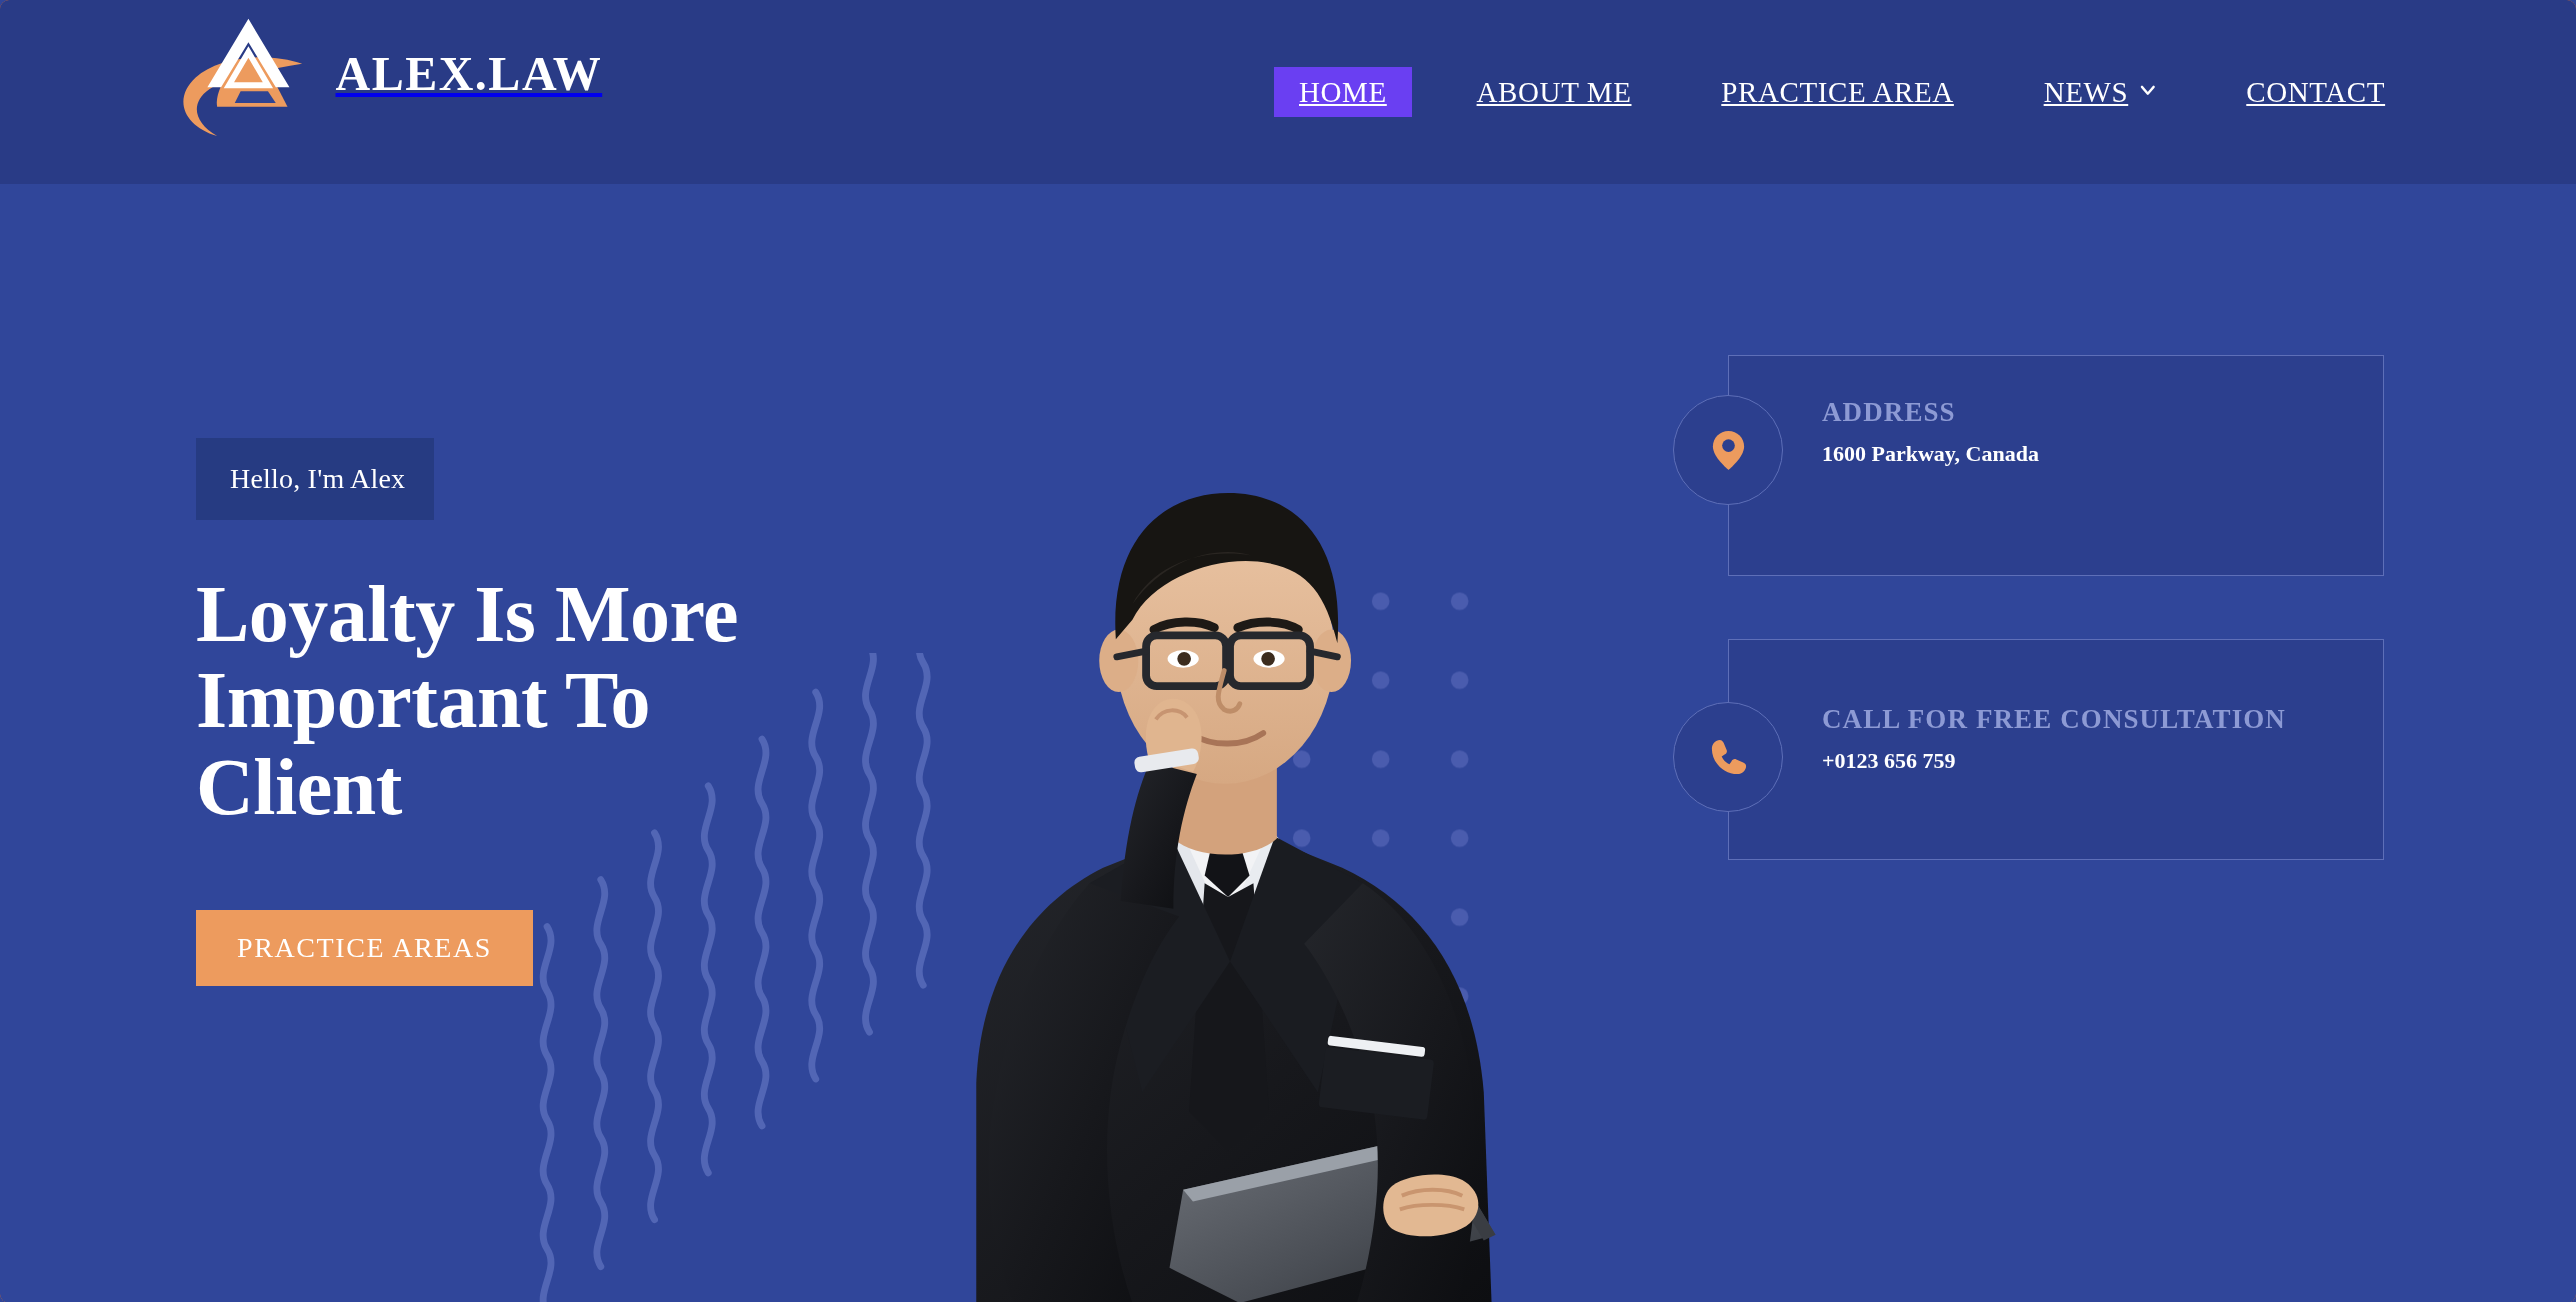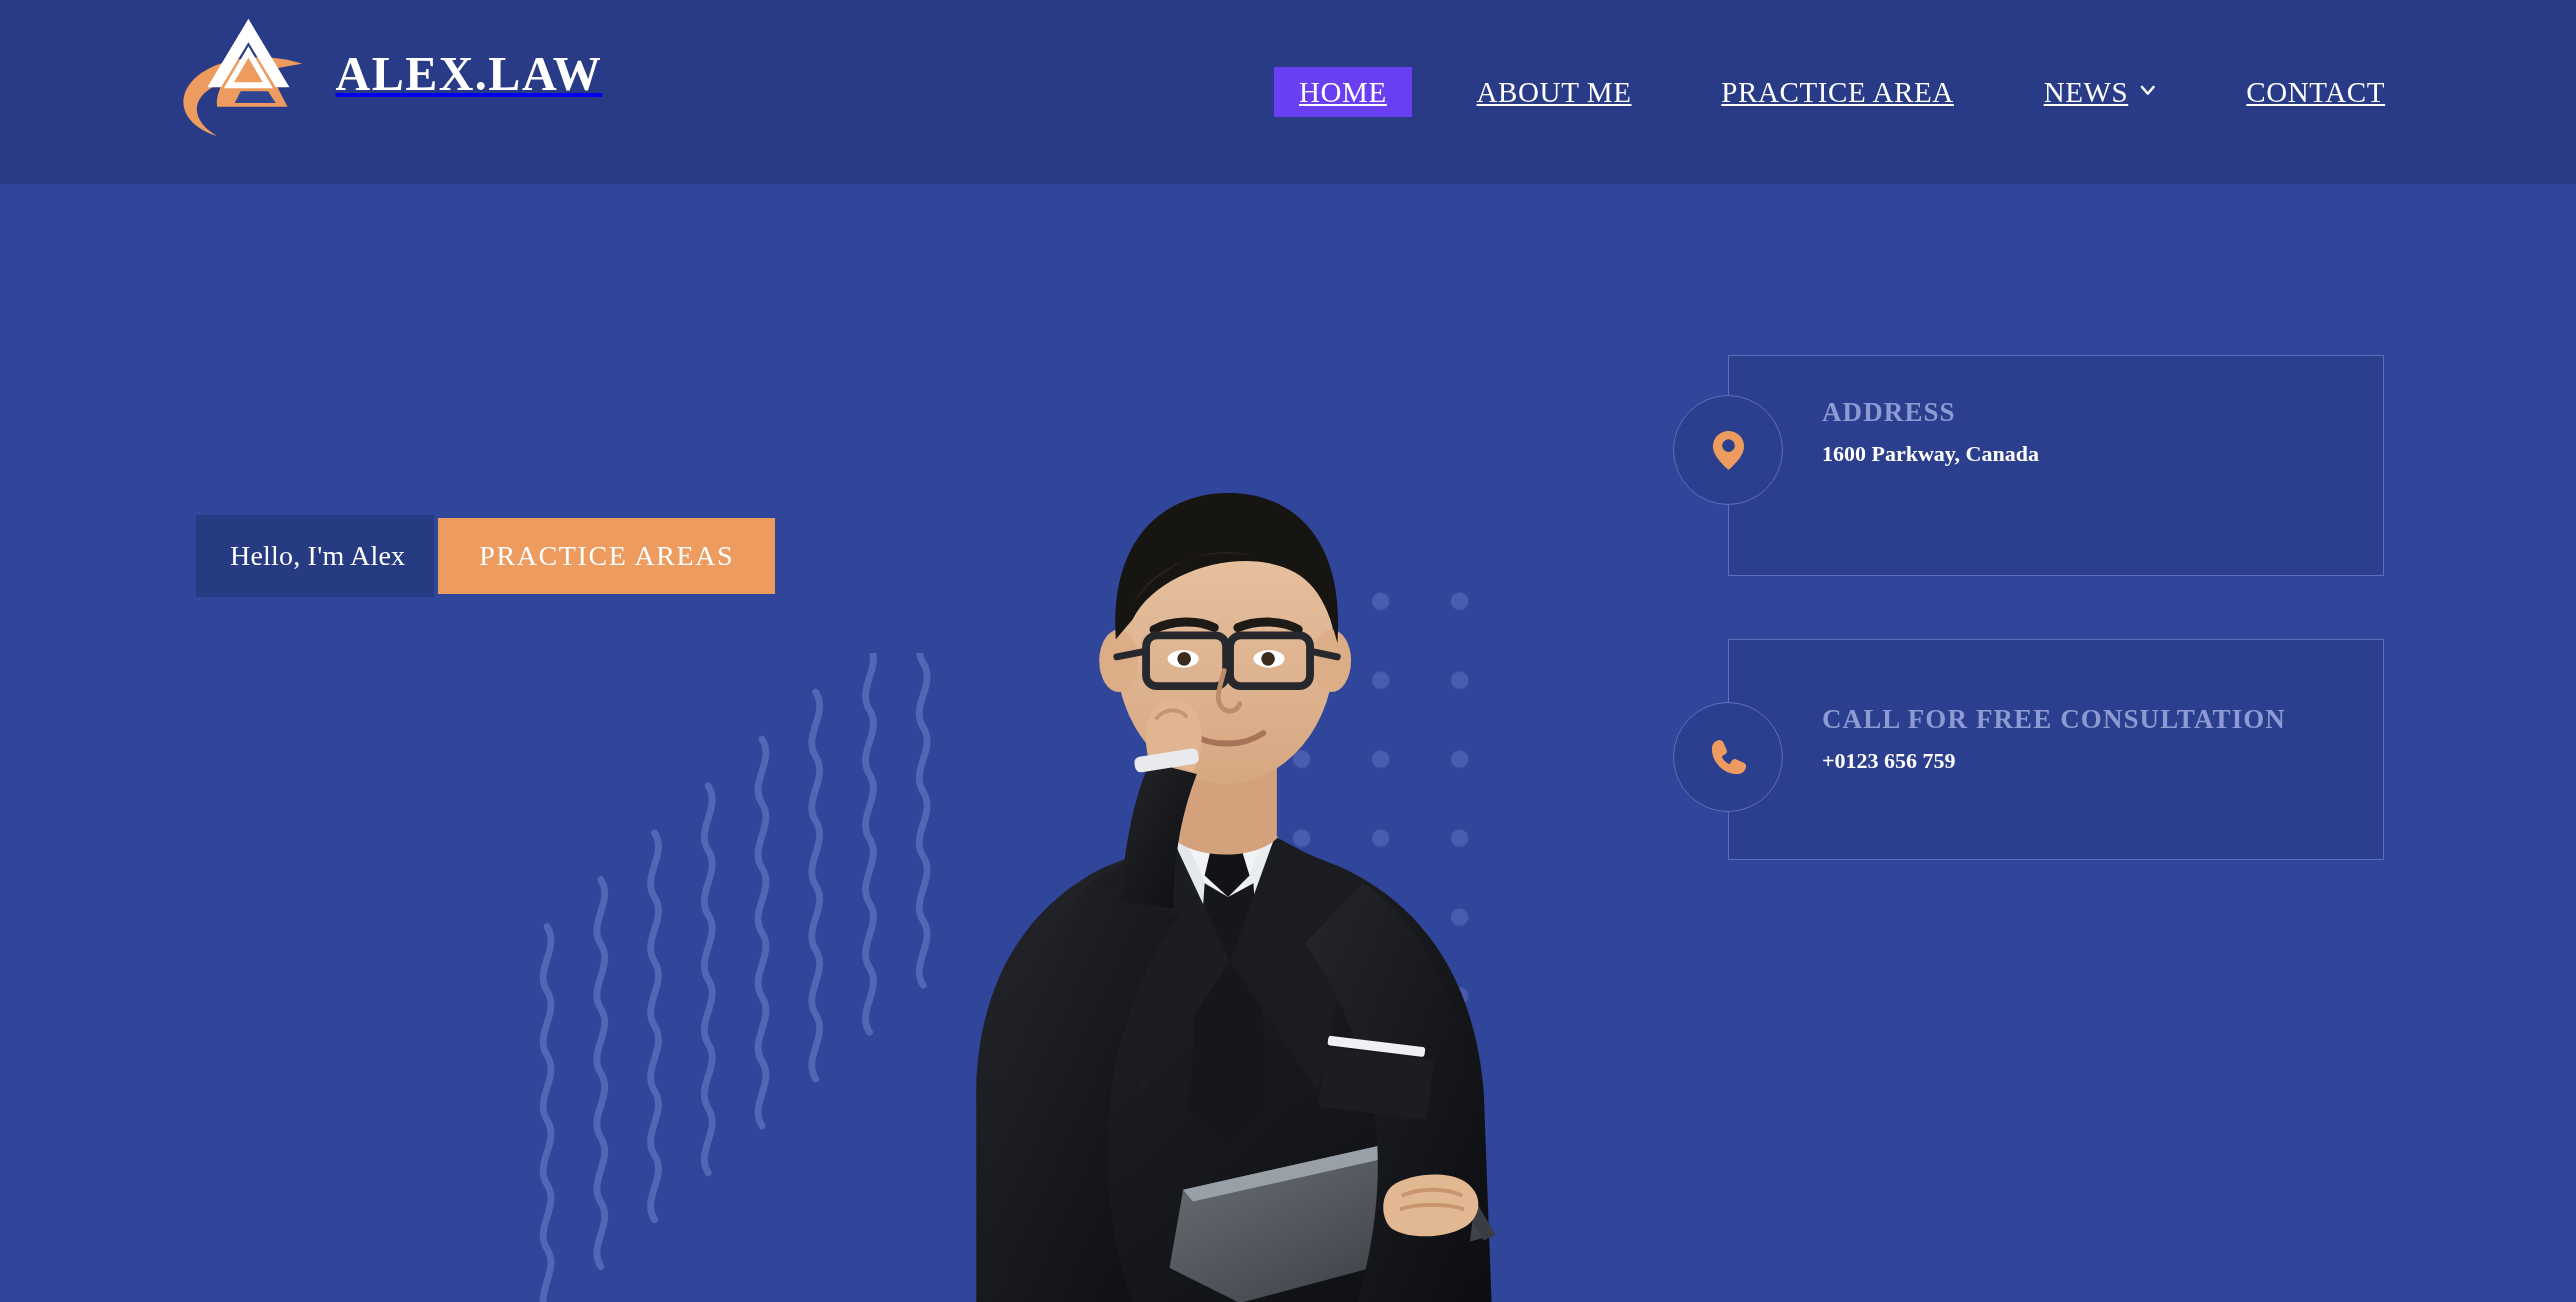--- a/index.html
+++ b/index.html
@@ -9,20 +9,21 @@
     overflow:hidden;
     background:#30469A;
     font-family:"Liberation Serif", serif;
   }
 
   #page {
     position:relative;
     width:2576px; height:1303px;
     overflow:hidden;
     background:#f97316;
+    border-radius:9px;
   }
 
   
   .header {
     position:absolute; left:0; top:0;
     width:2576px; height:184px;
     background:#293B86;
     z-index:40;
   }
   .brand {
@@ -291,20 +292,21 @@
           <use href="#wv" x="260" y="88"></use>
           <use href="#wv" x="315" y="40"></use>
           <use href="#wv" x="370" y="-8"></use>
           <use href="#wv" x="425" y="-56"></use>
         </g>
       </svg>
     </div>
 
     <div class="hero-copy">
       <div class="badge">Hello, I'm Alex</div>
+      <h1 class="hero-title">Loyalty Is More Important To Client</h1>
       <button class="cta">PRACTICE AREAS</button>
     </div>
 
     <div class="person">
       <svg viewBox="0 0 820 916" xmlns="http://www.w3.org/2000/svg">
         <defs>
           <linearGradient id="suitG" x1="0" y1="0" x2="1" y2="1">
             <stop offset="0%" stop-color="#24262B"></stop>
             <stop offset="55%" stop-color="#17181C"></stop>
             <stop offset="100%" stop-color="#0D0E11"></stop>

